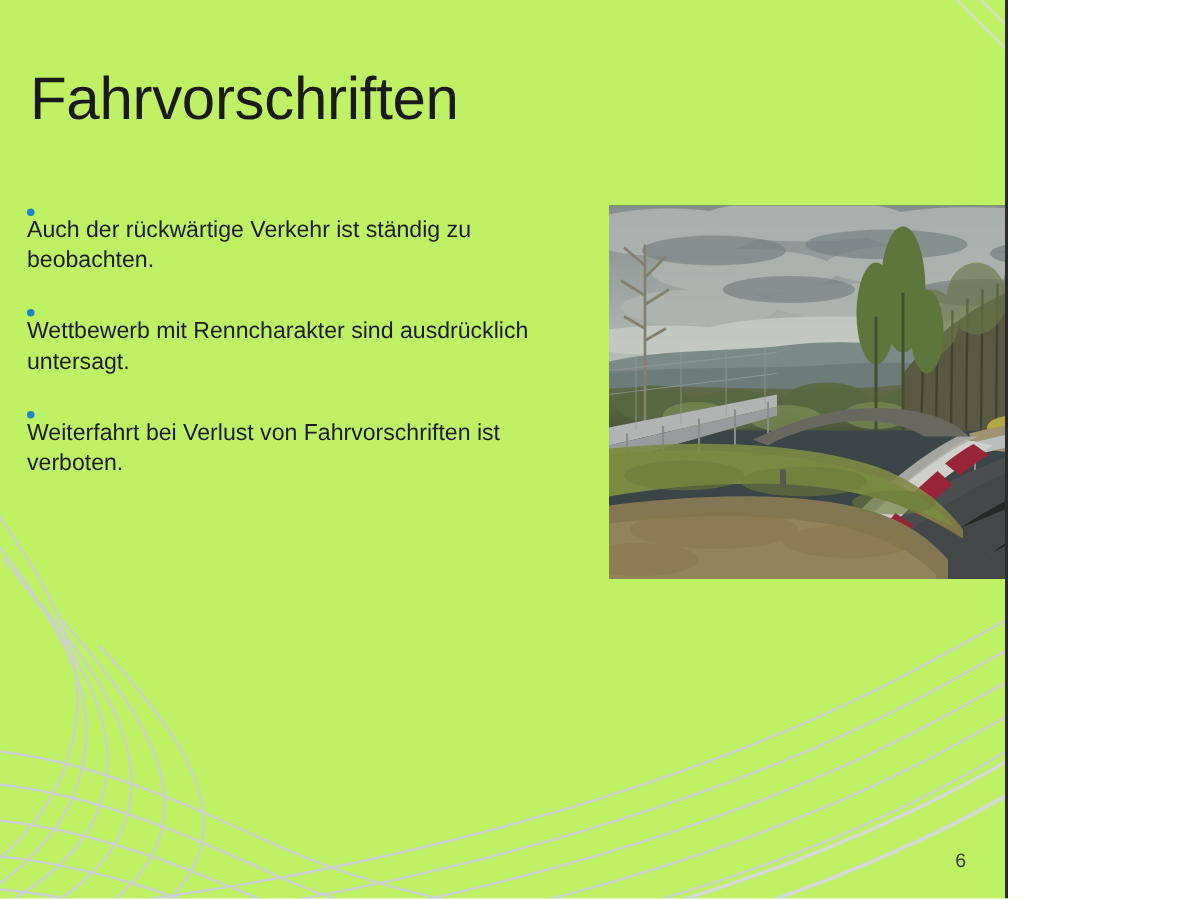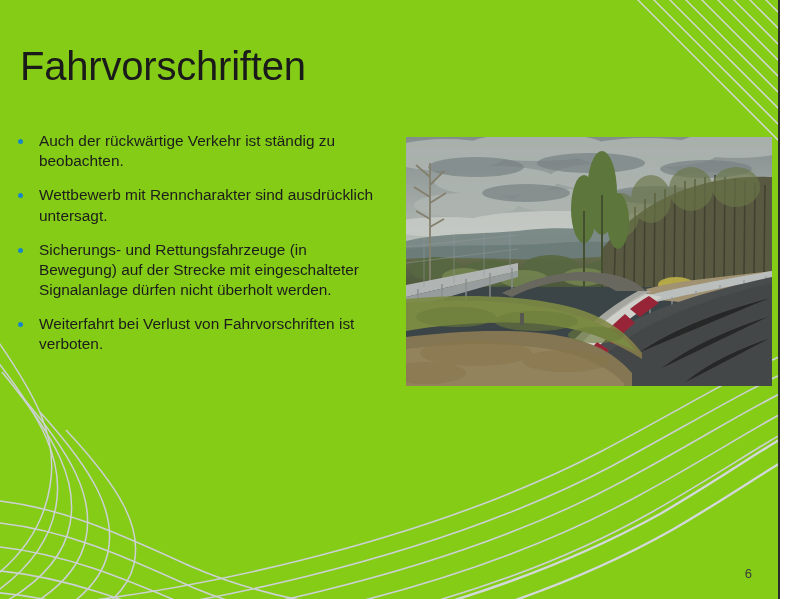--- a/index.html
+++ b/index.html
@@ -5,23 +5,23 @@
   html, body {
     margin: 0;
     padding: 0;
     background: #ffffff;
   }
   body {
     font-family: "Liberation Sans", sans-serif;
   }
   .slide {
     position: relative;
-    width: 780px;
+    width: 672px;
     height: 599px;
-    background: #84cc16;
+    background: #bef264;
     overflow: hidden;
     box-sizing: border-box;
     border-right: 2px solid #2b2b2b;
   }
 
   
   .decor {
     position: absolute;
     left: 0; top: 0;
     width: 800px; height: 599px;
@@ -76,20 +76,21 @@
   .bullets {
     position: absolute;
     left: 18px;
     top: 131px;
     width: 370px;
   }
   .bullet-item {
     display: flex;
     align-items: flex-start;
     margin-bottom: 14px;
+    flex-direction: column;
   }
   .bullet-dot {
     flex: 0 0 auto;
     width: 5px;
     height: 5px;
     border-radius: 50%;
     background: #1a86c8;
     margin-top: 8px;
     margin-right: 16px;
   }
@@ -176,24 +177,20 @@
 
 
   <div class="bullets">
     <div class="bullet-item">
       <span class="bullet-dot"></span>
       <span class="bullet-text">Auch der rückwärtige Verkehr ist ständig zu beobachten.</span>
     </div>
     <div class="bullet-item">
       <span class="bullet-dot"></span>
       <span class="bullet-text">Wettbewerb mit Renncharakter sind ausdrücklich untersagt.</span>
-    </div>
-    <div class="bullet-item">
-      <span class="bullet-dot"></span>
-      <span class="bullet-text">Sicherungs- und Rettungsfahrzeuge (in Bewegung) auf der Strecke mit eingeschalteter Signalanlage dürfen nicht überholt werden.</span>
     </div>
     <div class="bullet-item">
       <span class="bullet-dot"></span>
       <span class="bullet-text">Weiterfahrt bei Verlust von Fahrvorschriften ist verboten.</span>
     </div>
   </div>
 
   <div class="photo">
     <svg width="366" height="249" viewBox="0 0 366 249" xmlns="http://www.w3.org/2000/svg">
       <defs>

